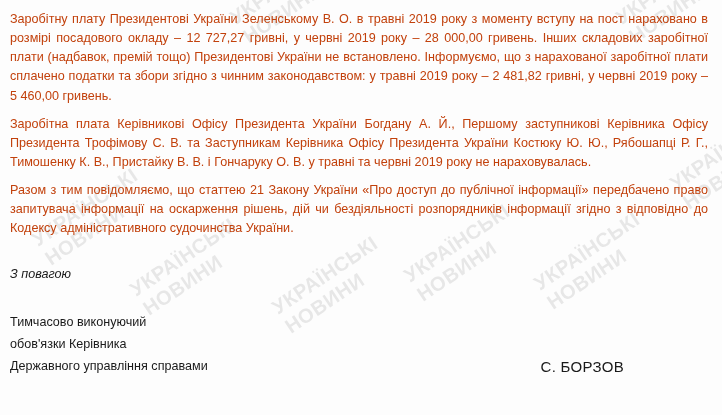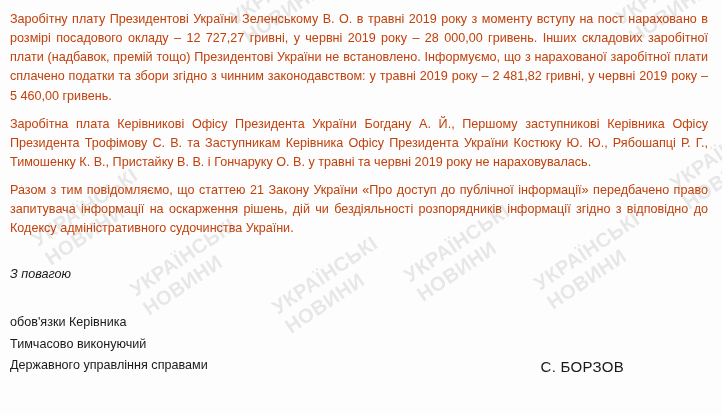--- a/index.html
+++ b/index.html
@@ -66,21 +66,21 @@
     margin: 0 0 30px 0;
     font-size: 12.6px;
   }
   .sig-line {
     margin: 0 0 2px 0;
     font-size: 12.6px;
     line-height: 1.55;
   }
   .sig-row {
     display: flex;
-    align-items: flex-start;
+    align-items: center;
     justify-content: space-between;
   }
   .sig-name {
     font-weight: normal;
     font-size: 15px;
     letter-spacing: 0.3px;
     padding-right: 84px;
   }
 </style>
 </head>
@@ -123,22 +123,22 @@
     </div>
   </div>
 
   <div id="content">
     <p class="para">Заробітну плату Президентові України Зеленському В. О. в травні 2019 року з моменту вступу на пост нараховано в розмірі посадового окладу – 12 727,27 гривні, у червні 2019 року – 28 000,00 гривень. Інших складових заробітної плати (надбавок, премій тощо) Президентові України не встановлено. Інформуємо, що з нарахованої заробітної плати сплачено податки та збори згідно з чинним законодавством: у травні 2019 року – 2 481,82 гривні, у червні 2019 року – 5 460,00 гривень.</p>
     <p class="para">Заробітна плата Керівникові Офісу Президента України Богдану А. Й., Першому заступникові Керівника Офісу Президента Трофімову С. В. та Заступникам Керівника Офісу Президента України Костюку Ю. Ю., Рябошапці Р. Г., Тимошенку К. В., Пристайку В. В. і Гончаруку О. В. у травні та червні 2019 року не нараховувалась.</p>
     <p class="para">Разом з тим повідомляємо, що статтею 21 Закону України «Про доступ до публічної інформації» передбачено право запитувача інформації на оскарження рішень, дій чи бездіяльності розпорядників інформації згідно з відповідно до Кодексу адміністративного судочинства України.</p>
 
     <div class="sig-block">
       <p class="sig-italic">З повагою</p>
+      <p class="sig-line">Тимчасово виконуючий</p>
       <p class="sig-line">обов'язки Керівника</p>
-      <p class="sig-line">Тимчасово виконуючий</p>
       <div class="sig-row">
         <span class="sig-line">Державного управління справами</span>
         <span class="sig-name">С. БОРЗОВ</span>
       </div>
     </div>
   </div>
 
 </div>
 
 </body></html>

